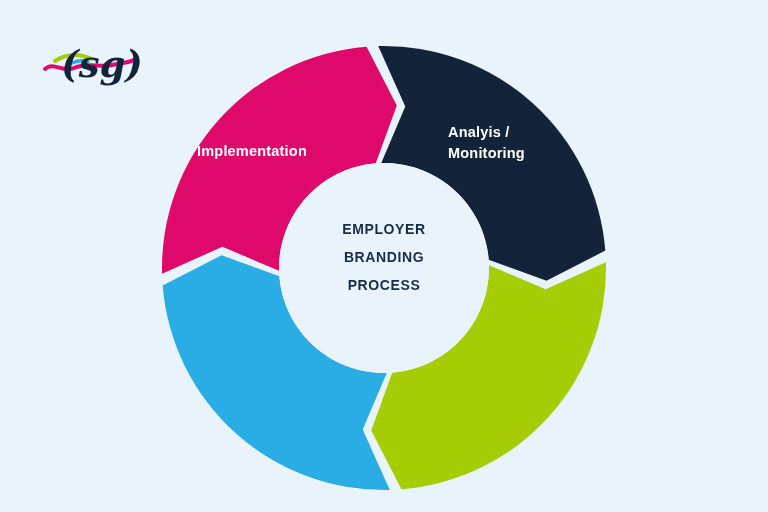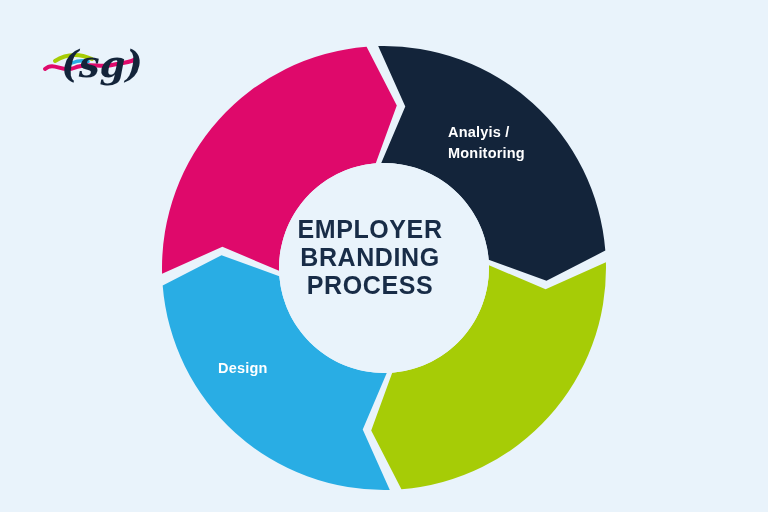--- a/index.html
+++ b/index.html
@@ -44,26 +44,26 @@
     line-height: 21px;
     text-align: left;
     letter-spacing: 0.2px;
   }
   .lbl-0 { left: 272px; top: 151px; width: 150px; }
   .lbl-1 { left: 503px; top: 143px; width: 110px; }
   .lbl-2 { left: 501px; top: 364px; width: 112px; }
   .lbl-3 { left: 268px; top: 368px; width: 100px; }
   .center-title {
     position: absolute;
-    left: 370px;
+    left: 384px;
     top: 257px;
     transform: translate(-50%, -50%);
     text-align: center;
     font-weight: bold;
-    font-size: 25px;
+    font-size: 14px;
     line-height: 28px;
     letter-spacing: 0.6px;
     white-space: nowrap;
   }
   .center-title span { display: block; }
 </style>
 </head>
 <body style="background: rgb(233, 243, 251);">
 
 <div class="stage">
@@ -78,22 +78,22 @@
   <svg class="ring" viewBox="0 0 768 512">
     <g>
         <path d="M 162.08 273.81 A 222 222 0 0 1 366.58 46.68 L 396.79 105.50 L 375.76 163.32 A 105 105 0 0 0 279.04 270.75 L 222.39 246.72 Z" fill="#df096b"></path>
         <path d="M 378.19 46.08 A 222 222 0 0 1 605.32 250.58 L 546.50 280.79 L 488.68 259.76 A 105 105 0 0 0 381.25 163.04 L 405.28 106.39 Z" fill="#13243a"></path>
         <path d="M 605.92 262.19 A 222 222 0 0 1 401.42 489.32 L 371.21 430.50 L 392.24 372.68 A 105 105 0 0 0 488.96 265.25 L 545.61 289.28 Z" fill="#a6cc06"></path>
         <path d="M 389.81 489.92 A 222 222 0 0 1 162.68 285.42 L 221.50 255.21 L 279.32 276.24 A 105 105 0 0 0 386.75 372.96 L 362.72 429.61 Z" fill="#29ade4"></path>
       </g>
     <circle cx="384" cy="268" r="105" fill="#e9f3fb"></circle>
   </svg>
 
+  <div class="seg-label lbl-0" style="color: rgb(255, 255, 255);">Implementation</div>
   <div class="seg-label lbl-1" style="color: rgb(255, 255, 255);">Analyis / Monitoring</div>
-  <div class="seg-label lbl-3" style="color: rgb(255, 255, 255);">Design</div>
 
   <div class="center-title" style="color: rgb(24, 44, 71);">
     <span>EMPLOYER</span>
     <span>BRANDING</span>
     <span>PROCESS</span>
   </div>
 
 </div>
 
 </body></html>

